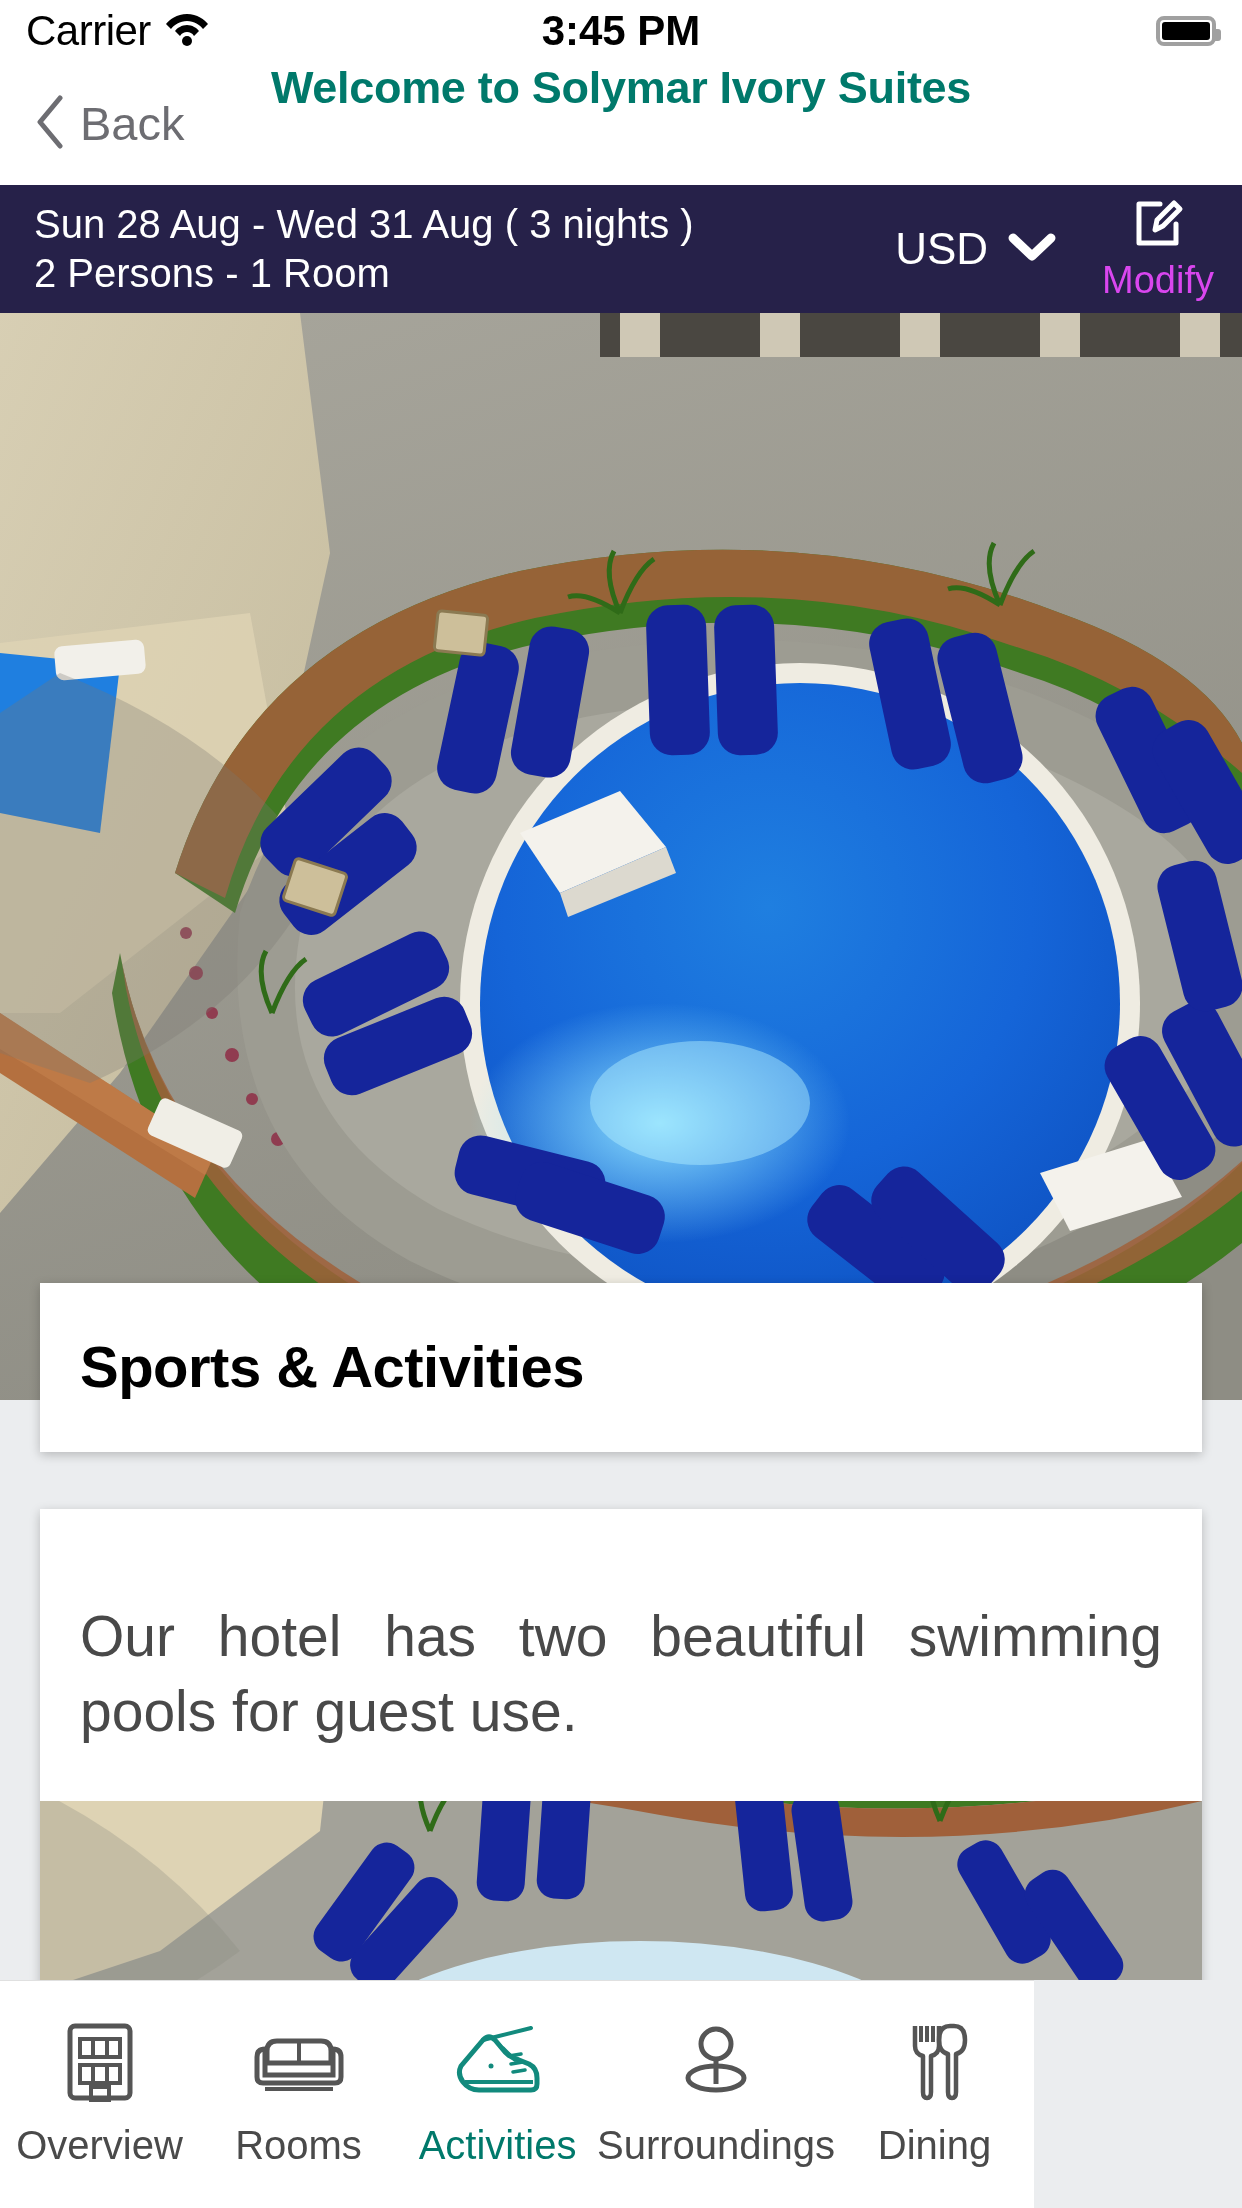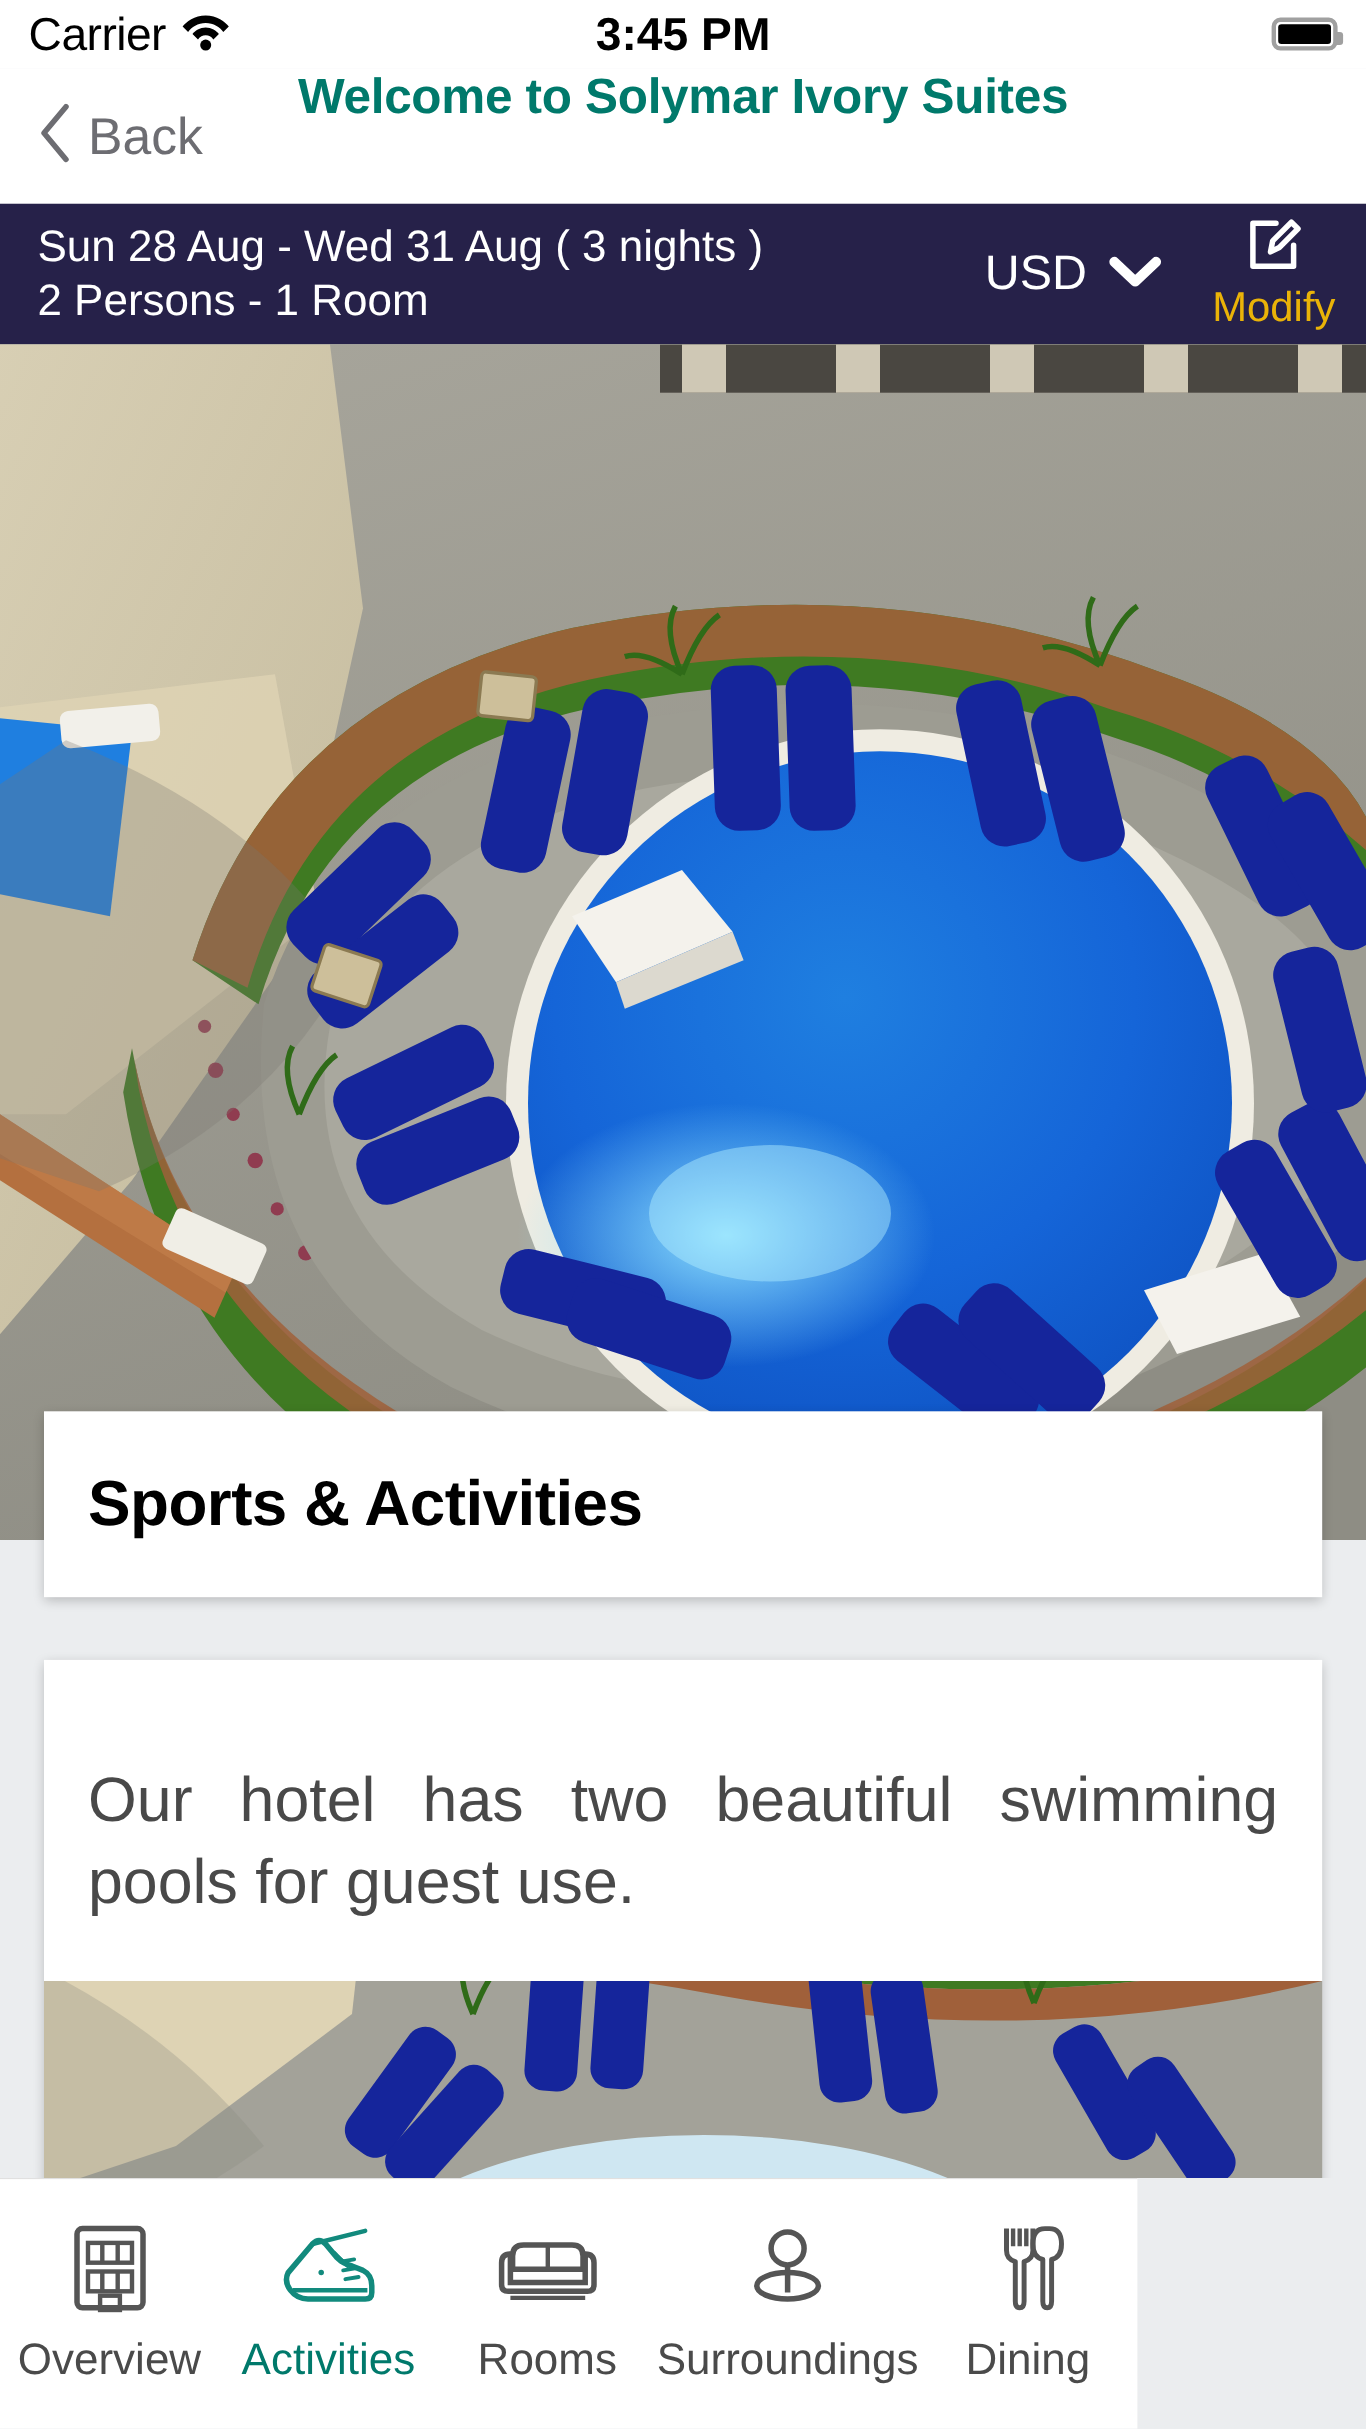--- a/index.html
+++ b/index.html
@@ -85,21 +85,21 @@
   .bb-right { margin-left:auto; display:flex; align-items:center; gap:46px; }
   .bb-currency {
     display:flex; align-items:center; gap:20px;
     color:#fff;
   }
   .bb-currency-label { font-size:44px; }
   .bb-modify {
     display:flex; flex-direction:column; align-items:center; gap:2px;
     color:#fff;
   }
-  .bb-modify-label { font-size:38px; color:#eab308; }
+  .bb-modify-label { font-size:38px; color:#d946ef; }
 
   
   .hero {
     position:relative;
     height:1087px;
     overflow:hidden;
     background:#9a9a92;
   }
   .hero svg { display:block; width:1242px; height:1087px; }
 
@@ -405,48 +405,48 @@
         <line x1="46" y1="18" x2="46" y2="36" stroke="#555" stroke-width="4"></line>
         <rect x="19" y="44" width="40" height="18" fill="none" stroke="#555" stroke-width="4"></rect>
         <line x1="32" y1="44" x2="32" y2="62" stroke="#555" stroke-width="4"></line>
         <line x1="46" y1="44" x2="46" y2="62" stroke="#555" stroke-width="4"></line>
         <rect x="30" y="66" width="18" height="13" fill="none" stroke="#555" stroke-width="4"></rect>
       </svg>
     </span>
     <span class="tab-label">Overview</span>
   </div>
 
+  <div class="tab">
+    <span class="tab-icon">
+      <svg width="96" height="70" viewBox="0 0 96 70">
+        <path d="M16 24 Q16 14 26 14 L70 14 Q80 14 80 24 L80 36 L16 36 Z" fill="none" stroke="#555" stroke-width="5"></path>
+        <line x1="48" y1="14" x2="48" y2="36" stroke="#555" stroke-width="4"></line>
+        <path d="M6 30 Q6 22 14 22 L14 48 L82 48 L82 22 Q90 22 90 30 L90 50 Q90 56 84 56 L12 56 Q6 56 6 50 Z" fill="none" stroke="#555" stroke-width="5"></path>
+        <line x1="14" y1="62" x2="82" y2="62" stroke="#555" stroke-width="4"></line>
+      </svg>
+    </span>
+    <span class="tab-label">Rooms</span>
+  </div>
+
   <div class="tab active">
     <span class="tab-icon">
       <svg width="90" height="80" viewBox="0 0 90 80">
         <path d="M8 44 L30 18 Q36 12 42 18 L52 30 Q58 36 66 38 L76 42 Q84 46 84 56 L84 62 Q84 68 78 68 L26 68 Q16 68 10 60 Q4 52 8 44 Z" fill="none" stroke="#128a7d" stroke-width="5" stroke-linejoin="round"></path>
         <path d="M30 18 L78 6" stroke="#128a7d" stroke-width="4" stroke-linecap="round"></path>
         <path d="M44 20 L56 34 M50 26 L62 38" stroke="#128a7d" stroke-width="3.5" stroke-linecap="round"></path>
         <path d="M56 34 L68 32 M58 42 L70 40 M60 50 L72 48" stroke="#128a7d" stroke-width="3.5" stroke-linecap="round"></path>
         <path d="M12 60 L80 60" stroke="#128a7d" stroke-width="4"></path>
         <circle cx="38" cy="44" r="2.5" fill="#128a7d"></circle>
       </svg>
     </span>
     <span class="tab-label">Activities</span>
   </div>
 
   <div class="tab">
     <span class="tab-icon">
-      <svg width="96" height="70" viewBox="0 0 96 70">
-        <path d="M16 24 Q16 14 26 14 L70 14 Q80 14 80 24 L80 36 L16 36 Z" fill="none" stroke="#555" stroke-width="5"></path>
-        <line x1="48" y1="14" x2="48" y2="36" stroke="#555" stroke-width="4"></line>
-        <path d="M6 30 Q6 22 14 22 L14 48 L82 48 L82 22 Q90 22 90 30 L90 50 Q90 56 84 56 L12 56 Q6 56 6 50 Z" fill="none" stroke="#555" stroke-width="5"></path>
-        <line x1="14" y1="62" x2="82" y2="62" stroke="#555" stroke-width="4"></line>
-      </svg>
-    </span>
-    <span class="tab-label">Rooms</span>
-  </div>
-
-  <div class="tab">
-    <span class="tab-icon">
       <svg width="80" height="80" viewBox="0 0 80 80">
         <circle cx="40" cy="22" r="15" fill="none" stroke="#555" stroke-width="5"></circle>
         <line x1="40" y1="37" x2="40" y2="62" stroke="#555" stroke-width="5"></line>
         <ellipse cx="40" cy="56" rx="28" ry="12" fill="none" stroke="#555" stroke-width="5"></ellipse>
       </svg>
     </span>
     <span class="tab-label">Surroundings</span>
   </div>
 
   <div class="tab">

